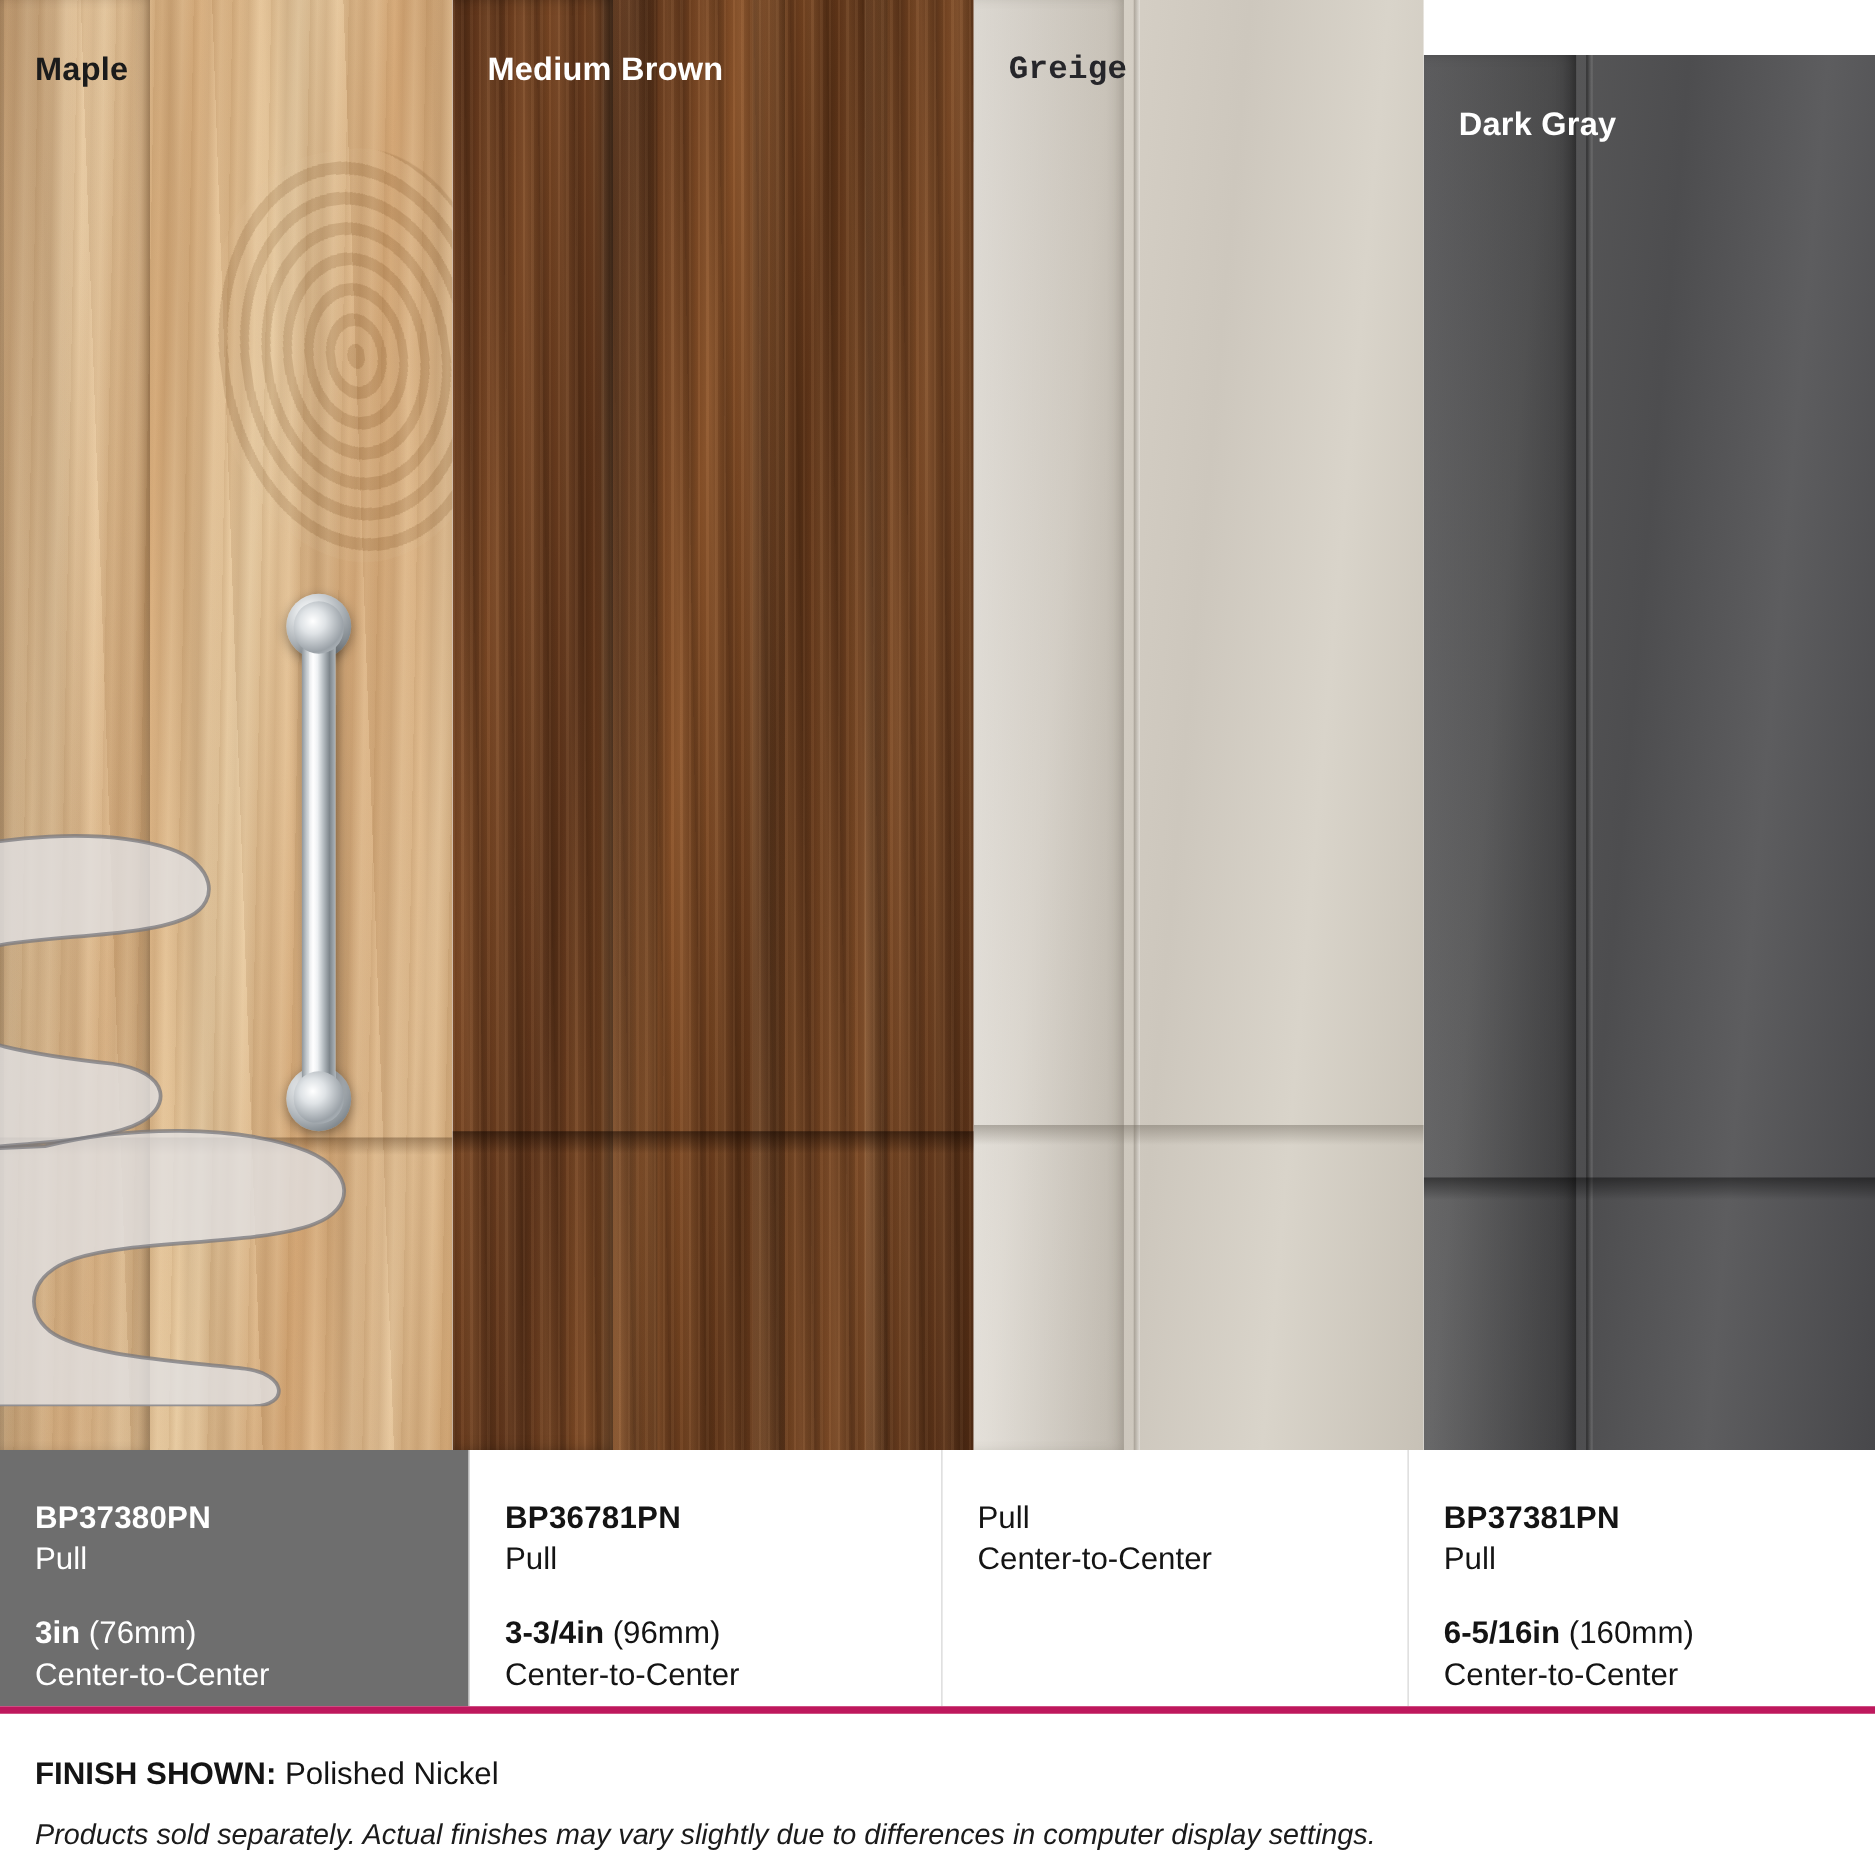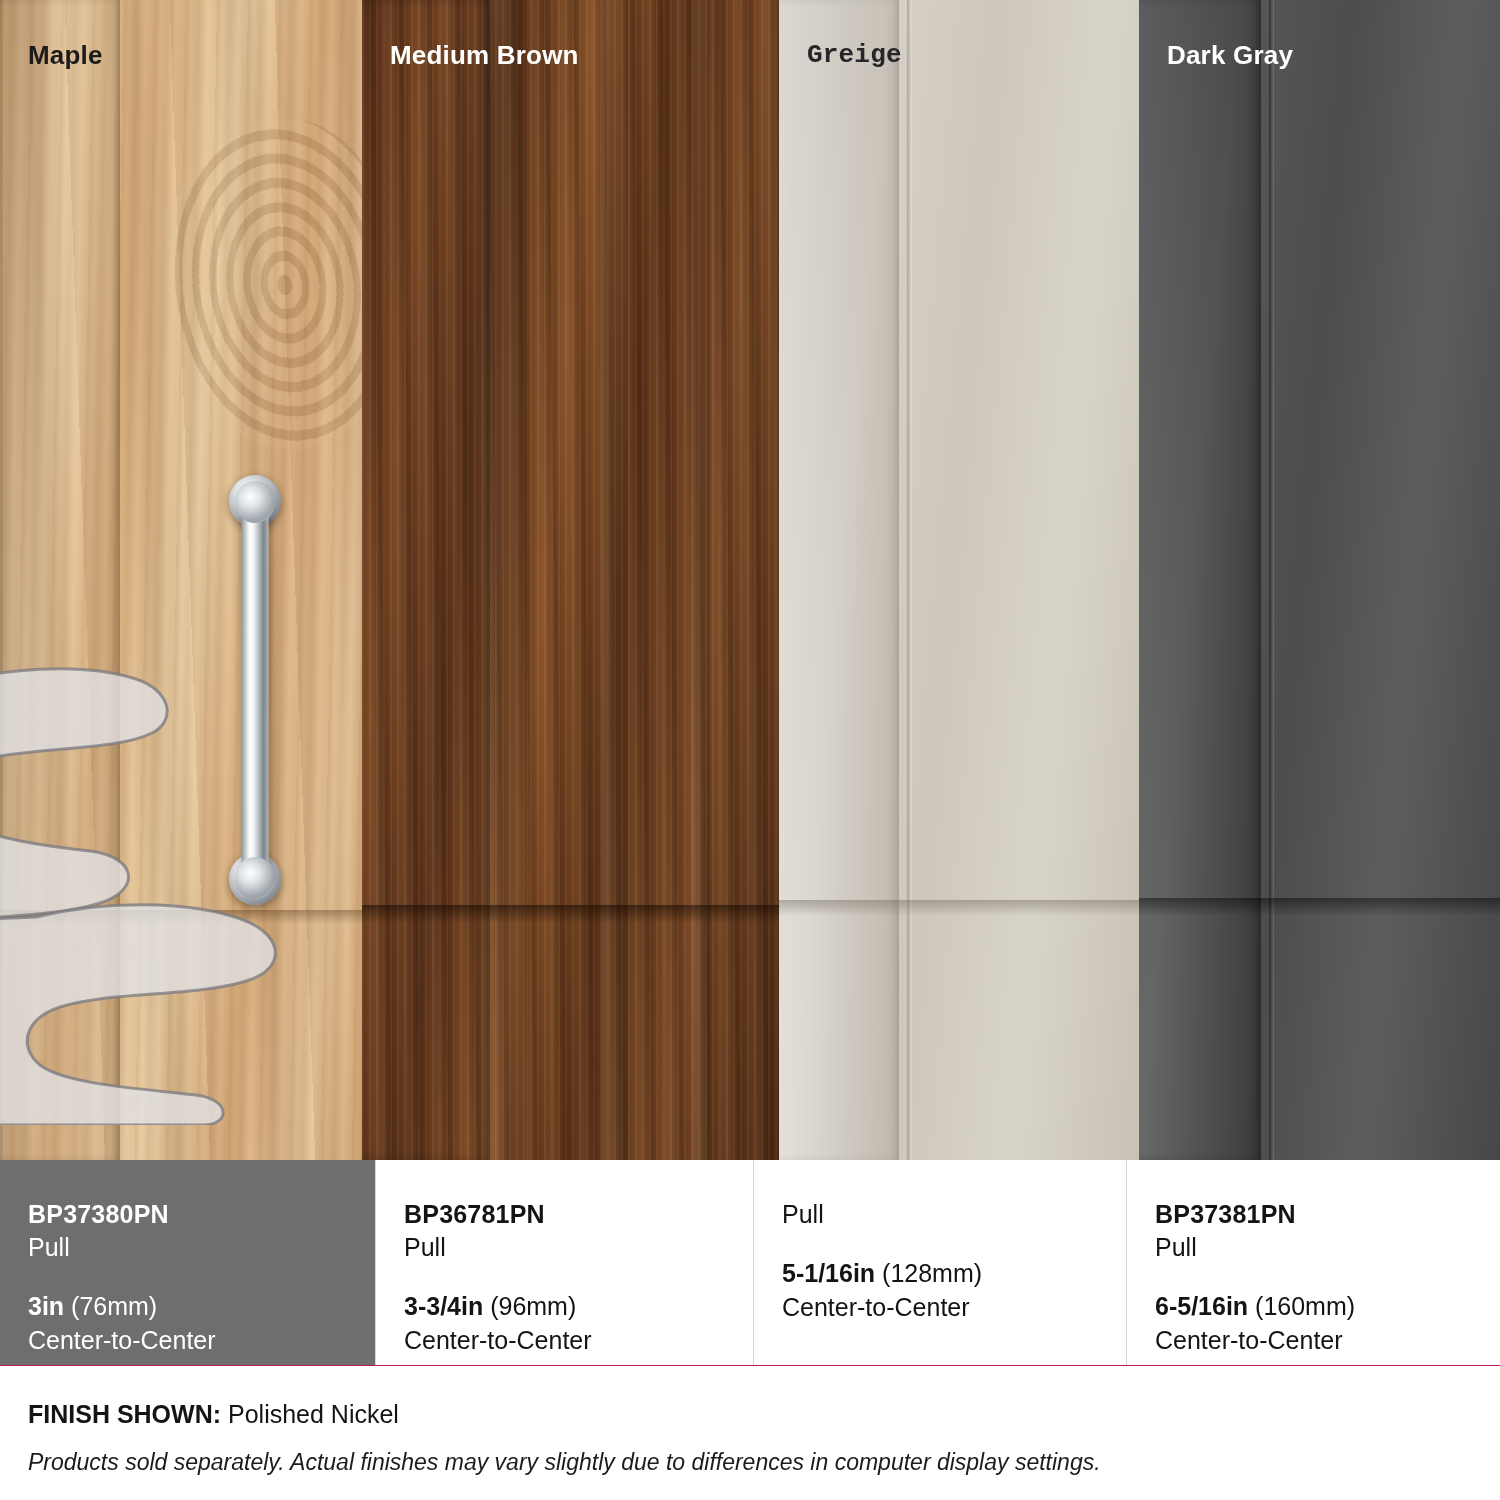--- a/index.html
+++ b/index.html
@@ -28,21 +28,21 @@
     display: flex;
   }
   .panel {
     position: relative;
     height: 100%;
     overflow: hidden;
   }
   .panel.p0 { width: 375px; }
   .panel.p1 { width: 432px; }
   .panel.p2 { width: 373px; font-family: Liberation Mono, monospace; }
-  .panel.p3 { width: 374px; }
+  .panel.p3 { width: 374px; margin-top: 44px; }
 
   .panel-label {
     position: absolute;
     top: 40px;
     left: 28px;
     font-size: 26px;
     font-weight: bold;
     color: #1b1b1b;
     letter-spacing: .2px;
     z-index: 9;
@@ -268,21 +268,21 @@
   }
   .spec.s0 .code, .spec.s0 .type, .spec.s0 .dim, .spec.s0 .ctc { color: #ffffff; }
 
   
   .footer {
     position: absolute;
     left: 0; top: 1365px;
     width: 1500px;
     height: 135px;
     background: #ffffff;
-    border-top: 1px solid #be185d;
+    border-top: 6px solid #be185d;
     padding: 34px 30px 0 28px;
     box-sizing: border-box;
   }
   .footer .finish {
     font-size: 25px;
     color: #141414;
   }
   .footer .finish b { font-weight: bold; }
   .footer .disclaimer {
     margin-top: 20px;
@@ -379,24 +379,20 @@
       <div class="type">Pull</div>
       <div class="dim">
         <b>3-3/4in</b>
         <span>(96mm)</span>
       </div>
       <div class="ctc">Center-to-Center</div>
     </div>
 
     <div class="spec s2">
       <div class="type">Pull</div>
-      <div class="dim">
-        <b>5-1/16in</b>
-        <span>(128mm)</span>
-      </div>
       <div class="ctc">Center-to-Center</div>
     </div>
 
     <div class="spec s3">
       <div class="code">BP37381PN</div>
       <div class="type">Pull</div>
       <div class="dim">
         <b>6-5/16in</b>
         <span>(160mm)</span>
       </div>

